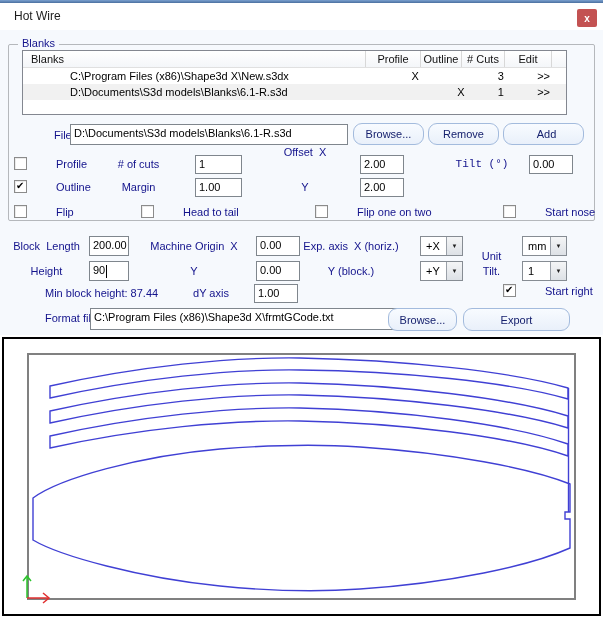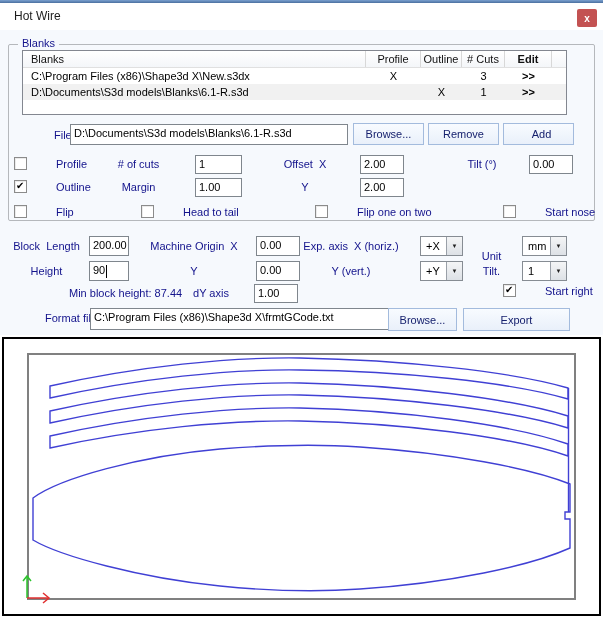--- a/index.html
+++ b/index.html
@@ -23,27 +23,27 @@
   .tbl { position:absolute; left:22px; top:20px; width:545px; height:65px;
          border:1px solid #838790; background:#ffffff; overflow:hidden; }
   .thead { display:flex; height:17px; background:linear-gradient(#ffffff,#f4f6f9);
            border-bottom:1px solid #e0e0e0; }
   .th { border-right:1px solid #d8d8d8; line-height:16px; color:#111111;
         text-align:center; overflow:hidden; }
   .th.first { text-align:left; padding-left:8px; }
   .trow { display:flex; height:16px; line-height:16px; color:#000000; }
   .trow.alt { background:#f1f1f1; }
   .td { overflow:hidden; white-space:pre; text-align:center; }
-  .td.first { text-align:left; padding-left:8px; }
+  .td.first { text-align:left; padding-left:8px;margin-left:39px; }
   .c-path { width:343px; } .c-prof { width:55px; } .c-outl { width:41px; }
-  .c-cuts { width:43px; } .c-edit { width:47px;font-weight:bold; } .c-sp { width:14px; border-right:none; }
+  .c-cuts { width:43px; } .c-edit { width:47px; } .c-sp { width:14px; border-right:none; }
   .field { position:absolute; background:#ffffff; border:1px solid #7f868d; color:#000000;
            padding:2px 3px 0 3px; overflow:hidden; white-space:pre; }
   .btn { position:absolute; background:linear-gradient(#f8fbff,#e9f0fa); border:1px solid #a3bbdd;
-         border-radius:0; color:#16216e; display:flex; align-items:center; justify-content:center;
+         border-radius:9px; color:#16216e; display:flex; align-items:center; justify-content:center;
          cursor:pointer; }
   .cb { position:absolute; width:13px; height:13px; background:#ffffff; border:1px solid #8b8b8b;
         box-shadow:inset 1px 1px 0 rgba(0,0,0,0.08); cursor:pointer; }
   .cb.checked::after { content:"\2714"; position:absolute; left:1px; top:-1px; font-size:10px; color:#000000; }
   .combo { position:absolute; background:#ffffff; border:1px solid #868c93; display:flex;
            align-items:center; cursor:pointer; }
   .combo .val { flex:1; padding:0 0 0 5px; color:#000000; }
   .combo .arrowbox { width:16px; height:100%; background:linear-gradient(#f4f5f6,#dde1e6);
                      border-left:1px solid #9aa0a8; display:flex; align-items:center;
                      justify-content:center; font-size:6px; color:#222222; }
@@ -90,29 +90,29 @@
         <div class="td c-outl">X</div>
         <div class="td c-cuts">1</div>
         <div class="td c-edit">&gt;&gt;</div>
       </div>
     </div>
 
     <span class="lbl" style="left:30px; top:99px;">File</span>
     <div class="field" style="left:70px; top:94px; width:278px; height:21px;">D:\Documents\S3d models\Blanks\6.1-R.s3d</div>
     <div class="btn" style="left:353px; top:93px; width:71px; height:22px;">Browse...</div>
     <div class="btn" style="left:428px; top:93px; width:71px; height:22px;">Remove</div>
-    <div class="btn" style="left:503px; top:93px; width:71px; height:22px;padding-left:6px;">Add</div>
+    <div class="btn" style="left:503px; top:93px; width:81px; height:22px;padding-left:6px;">Add</div>
 
     <div class="cb" style="left:14px; top:127px;"></div>
     <span class="lbl" style="left:32px; top:128px;">Profile</span>
     <div class="rlbl" style="left:95px; top:128px; width:87px;"># of cuts</div>
     <div class="field" style="left:195px; top:125px; width:47px; height:19px;">1</div>
-    <div class="rlbl" style="left:260px; top:128px; width:90px;">Offset  X</div>
+    <div class="rlbl" style="left:260px; top:116px; width:90px;">Offset  X</div>
     <div class="field" style="left:360px; top:125px; width:44px; height:19px;">2.00</div>
-    <div class="rlbl" style="left:440px; top:128px; width:84px;">Tilt (°)</div>
+    <div class="rlbl" style="left:440px; top:128px; width:84px;font-family:Liberation Mono, monospace;">Tilt (°)</div>
     <div class="field" style="left:529px; top:125px; width:44px; height:19px;">0.00</div>
 
     <div class="cb checked" style="left:14px; top:150px;"></div>
     <span class="lbl" style="left:32px; top:151px;">Outline</span>
     <div class="rlbl" style="left:95px; top:151px; width:87px;">Margin</div>
     <div class="field" style="left:195px; top:148px; width:47px; height:19px;">1.00</div>
     <div class="rlbl" style="left:260px; top:151px; width:90px;">Y</div>
     <div class="field" style="left:360px; top:148px; width:44px; height:19px;">2.00</div>
 
     <div class="cb" style="left:14px; top:175px;"></div>
@@ -136,32 +136,32 @@
     <div class="rlbl" style="left:470px; top:220px; width:43px;">Unit</div>
     <div class="combo" style="left:522px; top:206px; width:45px; height:20px;">
       <span class="val">mm</span>
       <span class="arrowbox">▼</span>
     </div>
 
     <div class="rlbl" style="left:10px; top:235px; width:73px;">Height</div>
     <div class="field" style="left:89px; top:231px; width:40px; height:20px;"><span>90</span><span class="caret"></span></div>
     <div class="rlbl" style="left:140px; top:235px; width:108px;">Y</div>
     <div class="field" style="left:256px; top:231px; width:44px; height:20px;">0.00</div>
-    <div class="rlbl" style="left:290px; top:235px; width:122px;">Y (vert.)</div>
+    <div class="rlbl" style="left:290px; top:235px; width:122px;">Y (block.)</div>
     <div class="combo" style="left:420px; top:231px; width:43px; height:20px;">
       <span class="val">+Y</span>
       <span class="arrowbox">▼</span>
     </div>
     <div class="rlbl" style="left:470px; top:235px; width:43px;">Tilt.</div>
     <div class="combo" style="left:522px; top:231px; width:45px; height:20px;">
       <span class="val">1</span>
       <span class="arrowbox">▼</span>
     </div>
 
-    <span class="lbl" style="left:21px; top:257px;margin-left:24px;">Min block height: 87.44</span>
+    <span class="lbl" style="left:21px; top:257px;">Min block height: 87.44</span>
     <div class="rlbl" style="left:180px; top:257px; width:62px;">dY axis</div>
     <div class="field" style="left:254px; top:254px; width:44px; height:19px;">1.00</div>
     <div class="cb checked" style="left:503px; top:254px;"></div>
     <span class="lbl" style="left:521px; top:255px;">Start right</span>
 
     <span class="lbl" style="left:21px; top:282px;">Format file</span>
     <div class="field" style="left:90px; top:278px; width:318px; height:22px;">C:\Program Files (x86)\Shape3d X\frmtGCode.txt</div>
     <div class="btn" style="left:388px; top:278px; width:69px; height:23px;">Browse...</div>
     <div class="btn" style="left:463px; top:278px; width:107px; height:23px;">Export</div>
   </div>

